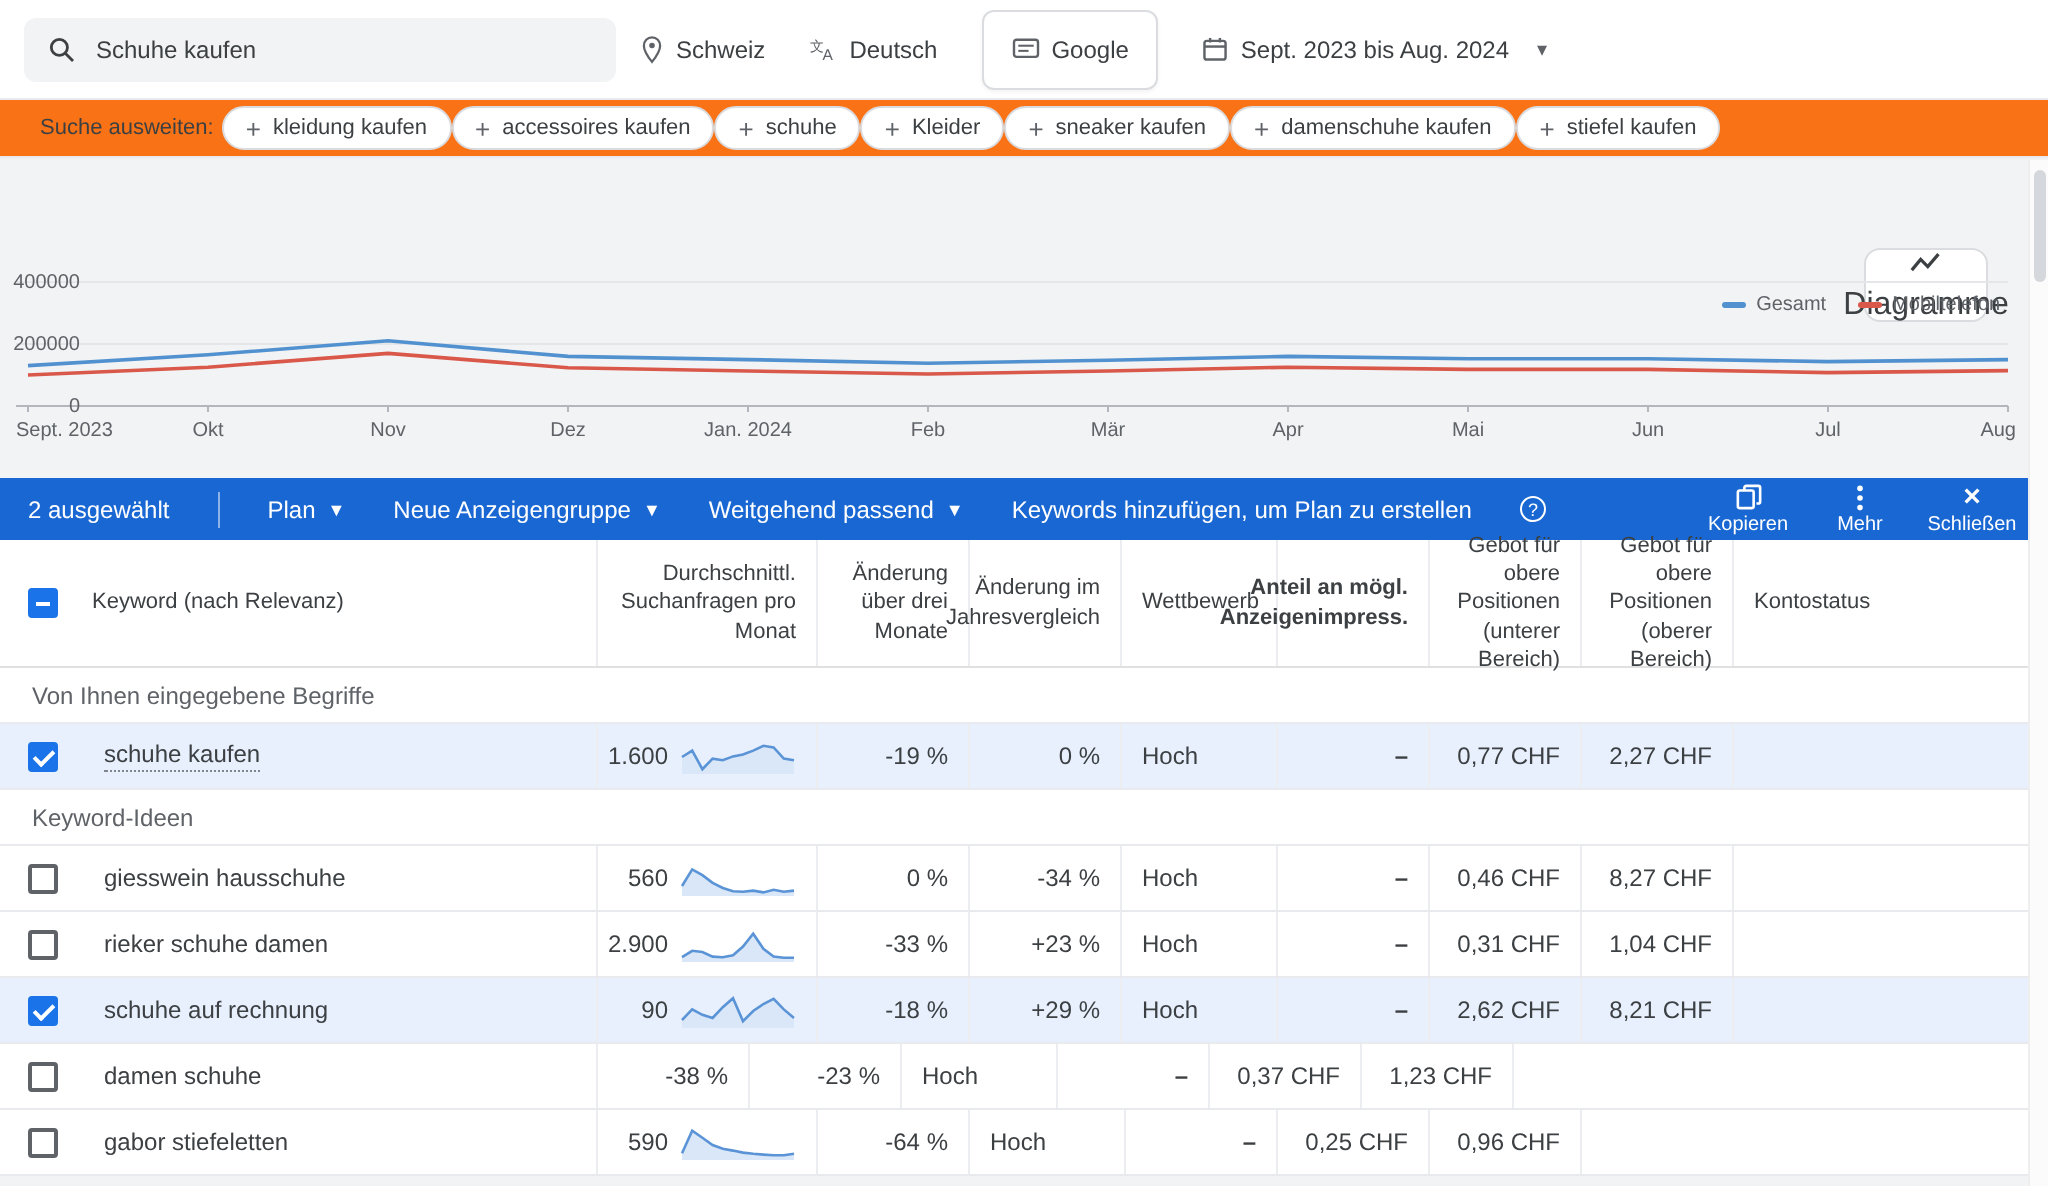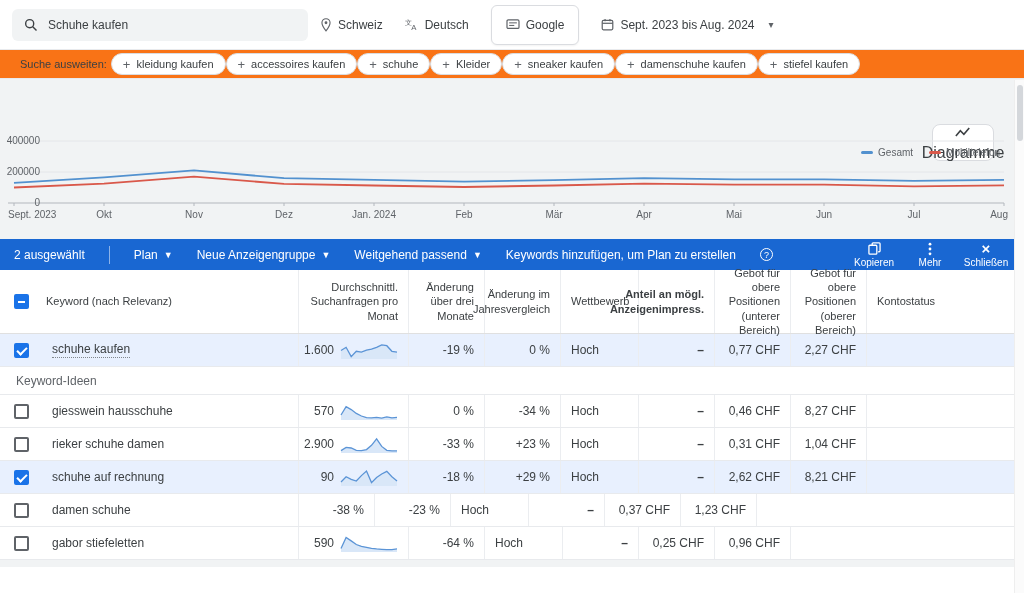--- a/index.html
+++ b/index.html
@@ -277,20 +277,21 @@
     <div class="c-volume th num">Durchschnittl. Suchanfragen pro Monat</div>
     <div class="c-3mo th num">Änderung über drei Monate</div>
     <div class="c-yoy th num">Änderung im Jahresvergleich</div>
     <div class="c-comp th">Wettbewerb</div>
     <div class="c-impr th num">Anteil an mögl. Anzeigenimpress.</div>
     <div class="c-low th num">Gebot für obere Positionen (unterer Bereich)</div>
     <div class="c-high th num">Gebot für obere Positionen (oberer Bereich)</div>
     <div class="c-status th">Kontostatus</div>
   </div>
 
+  <div class="section-row">Von Ihnen eingegebene Begriffe</div>
 
   <div class="trow selected">
     <div class="c-check cell">
         <span class="cb checked"></span>
       </div>
     <div class="c-keyword cell">
         <span class="kw">schuhe kaufen</span>
       </div>
     <div class="c-volume cell num">
         <span class="vol-wrap">
@@ -314,21 +315,21 @@
 
   <div class="trow">
     <div class="c-check cell">
         <span class="cb"></span>
       </div>
     <div class="c-keyword cell">
         <span>giesswein hausschuhe</span>
       </div>
     <div class="c-volume cell num">
         <span class="vol-wrap">
-          <span>570</span>
+          <span>560</span>
           <span class="spark"><svg width="58" height="20" viewBox="0 0 58 20">
               <path d="M1,19 L 1.0,14.0 L 6.1,5.7 L 11.2,8.6 L 16.3,12.4 L 21.4,15.0 L 26.5,16.6 L 31.5,16.9 L 36.6,16.3 L 41.7,17.2 L 46.8,15.9 L 51.9,16.9 L 57.0,16.3 L 57,19 Z" fill="#d9e7f8" stroke="none"></path>
               <polyline points="1.0,14.0 6.1,5.7 11.2,8.6 16.3,12.4 21.4,15.0 26.5,16.6 31.5,16.9 36.6,16.3 41.7,17.2 46.8,15.9 51.9,16.9 57.0,16.3" fill="none" stroke="#5b94d6" stroke-width="1.3"></polyline>
             </svg></span>
         </span>
       </div>
     <div class="c-3mo cell num">0 %</div>
     <div class="c-yoy cell num">-34 %</div>
     <div class="c-comp cell">Hoch</div>
     <div class="c-impr cell num">–</div>

